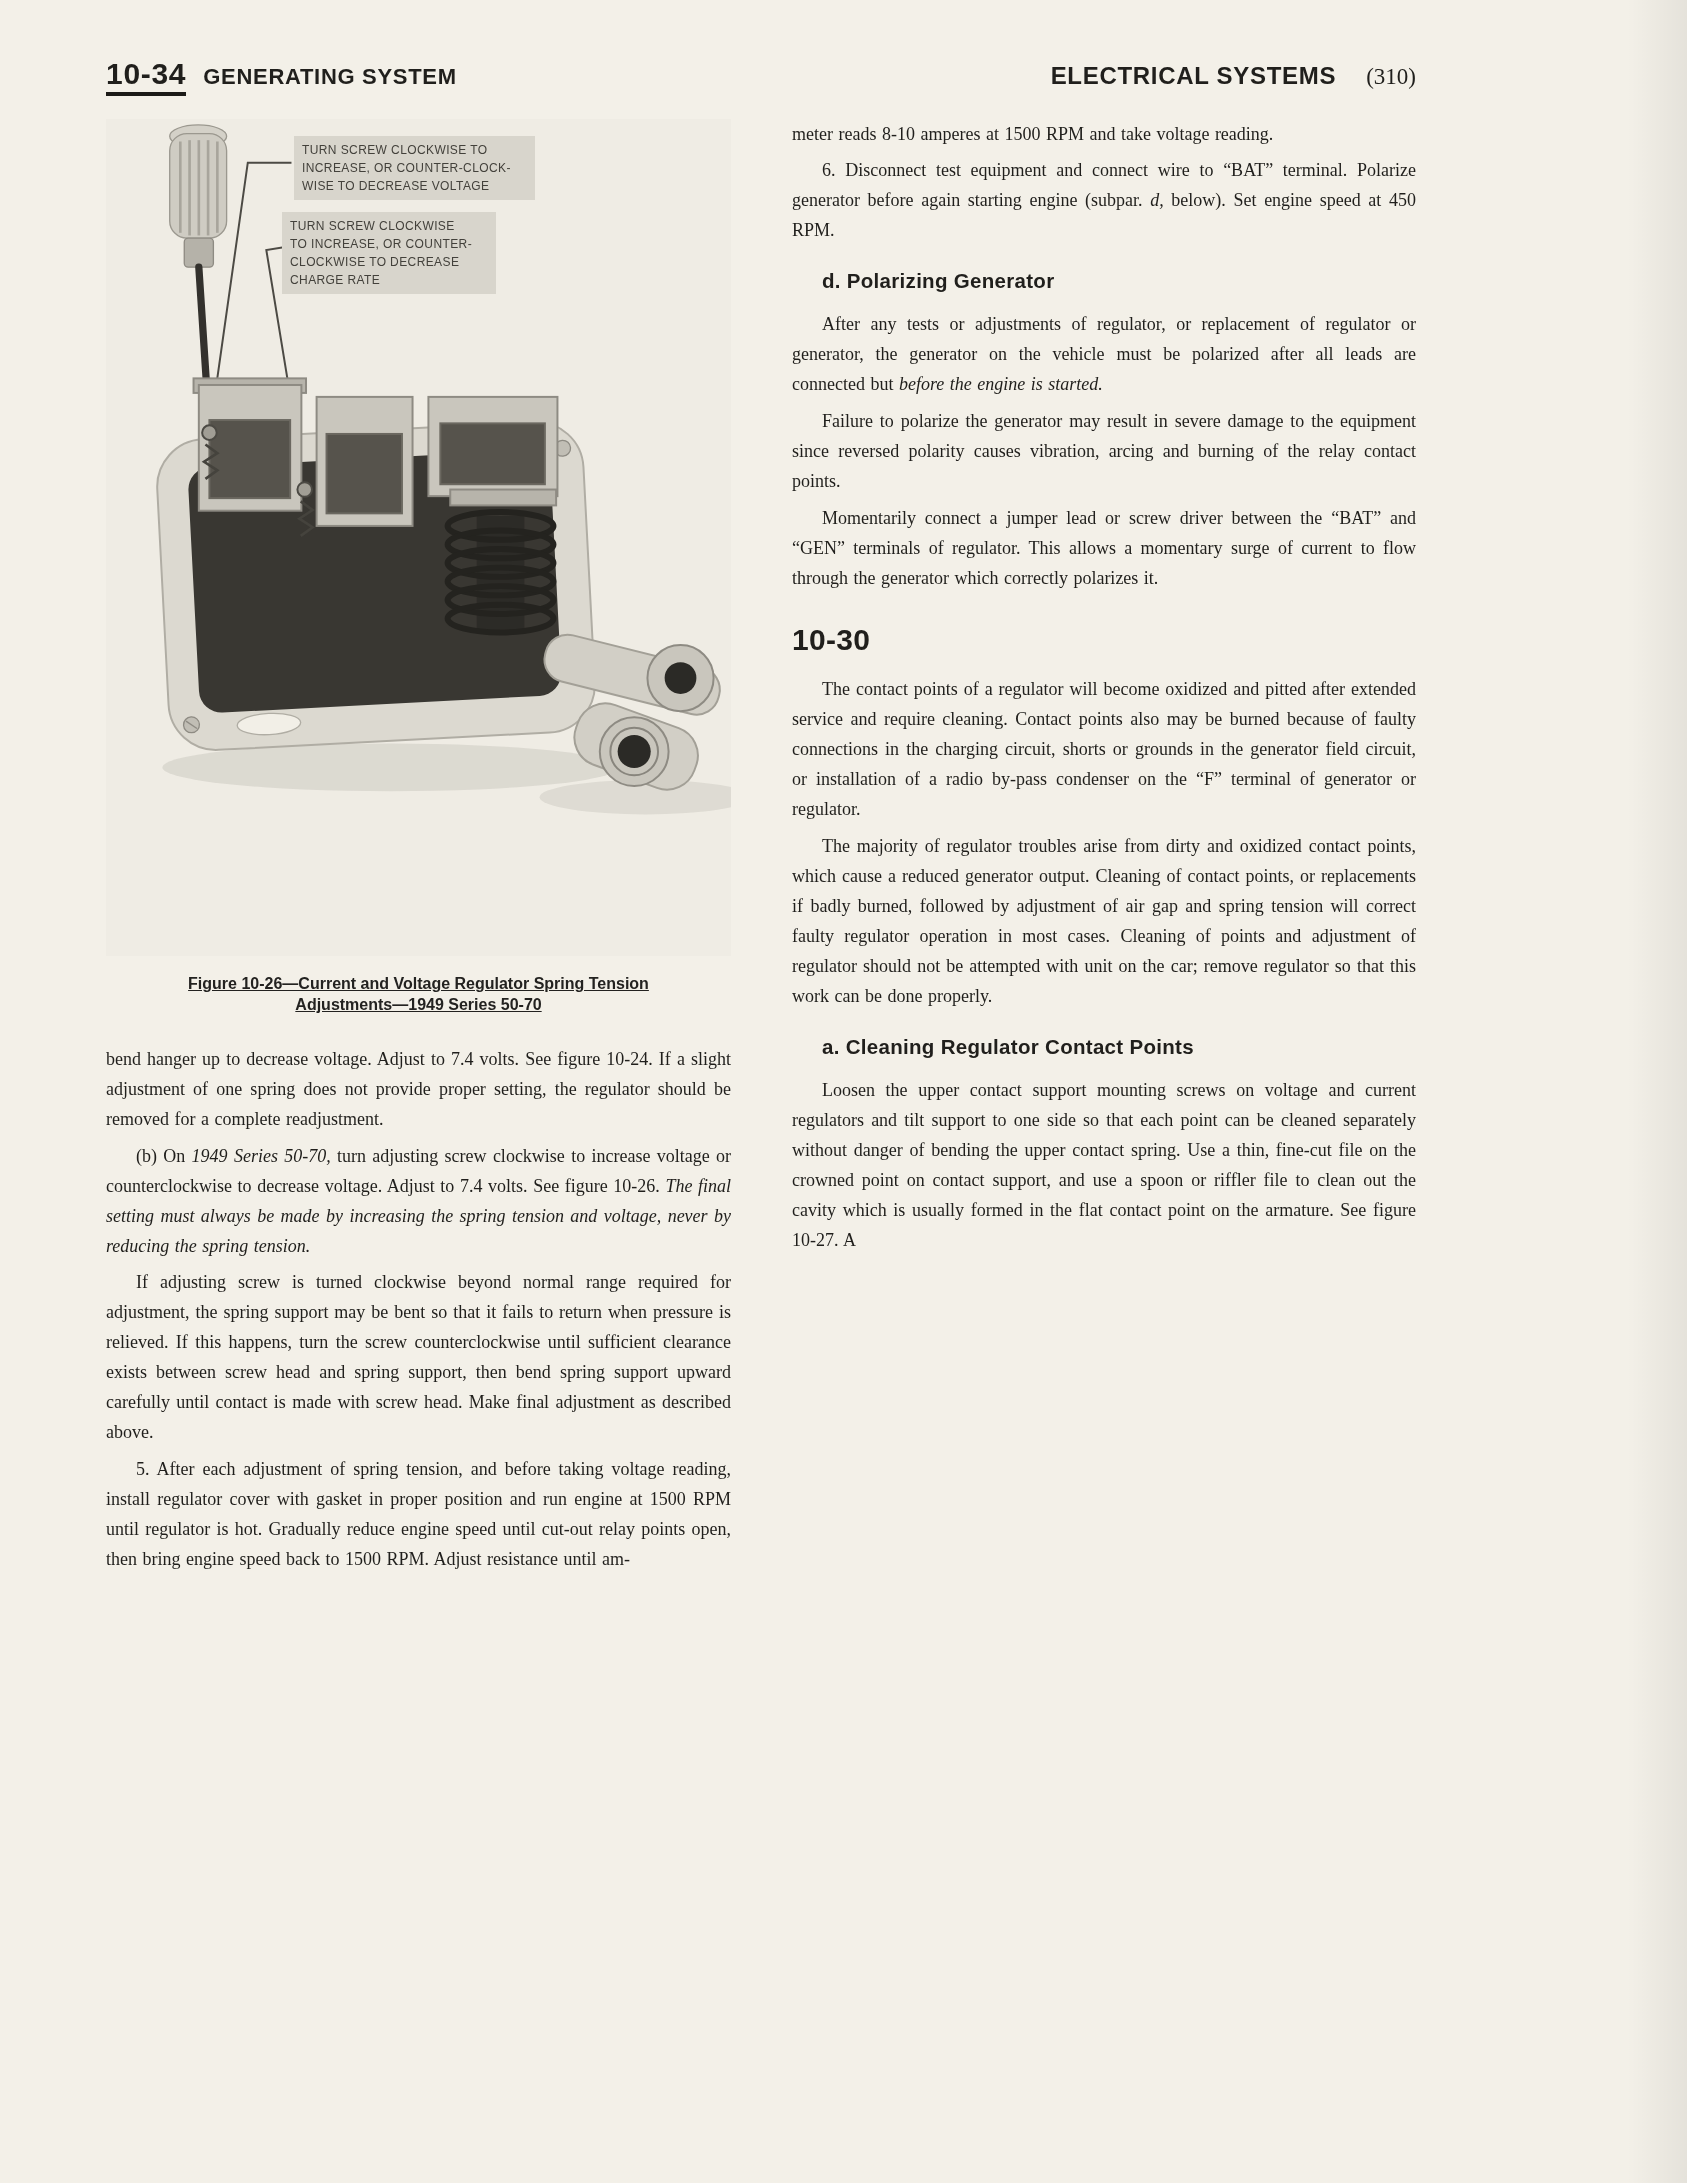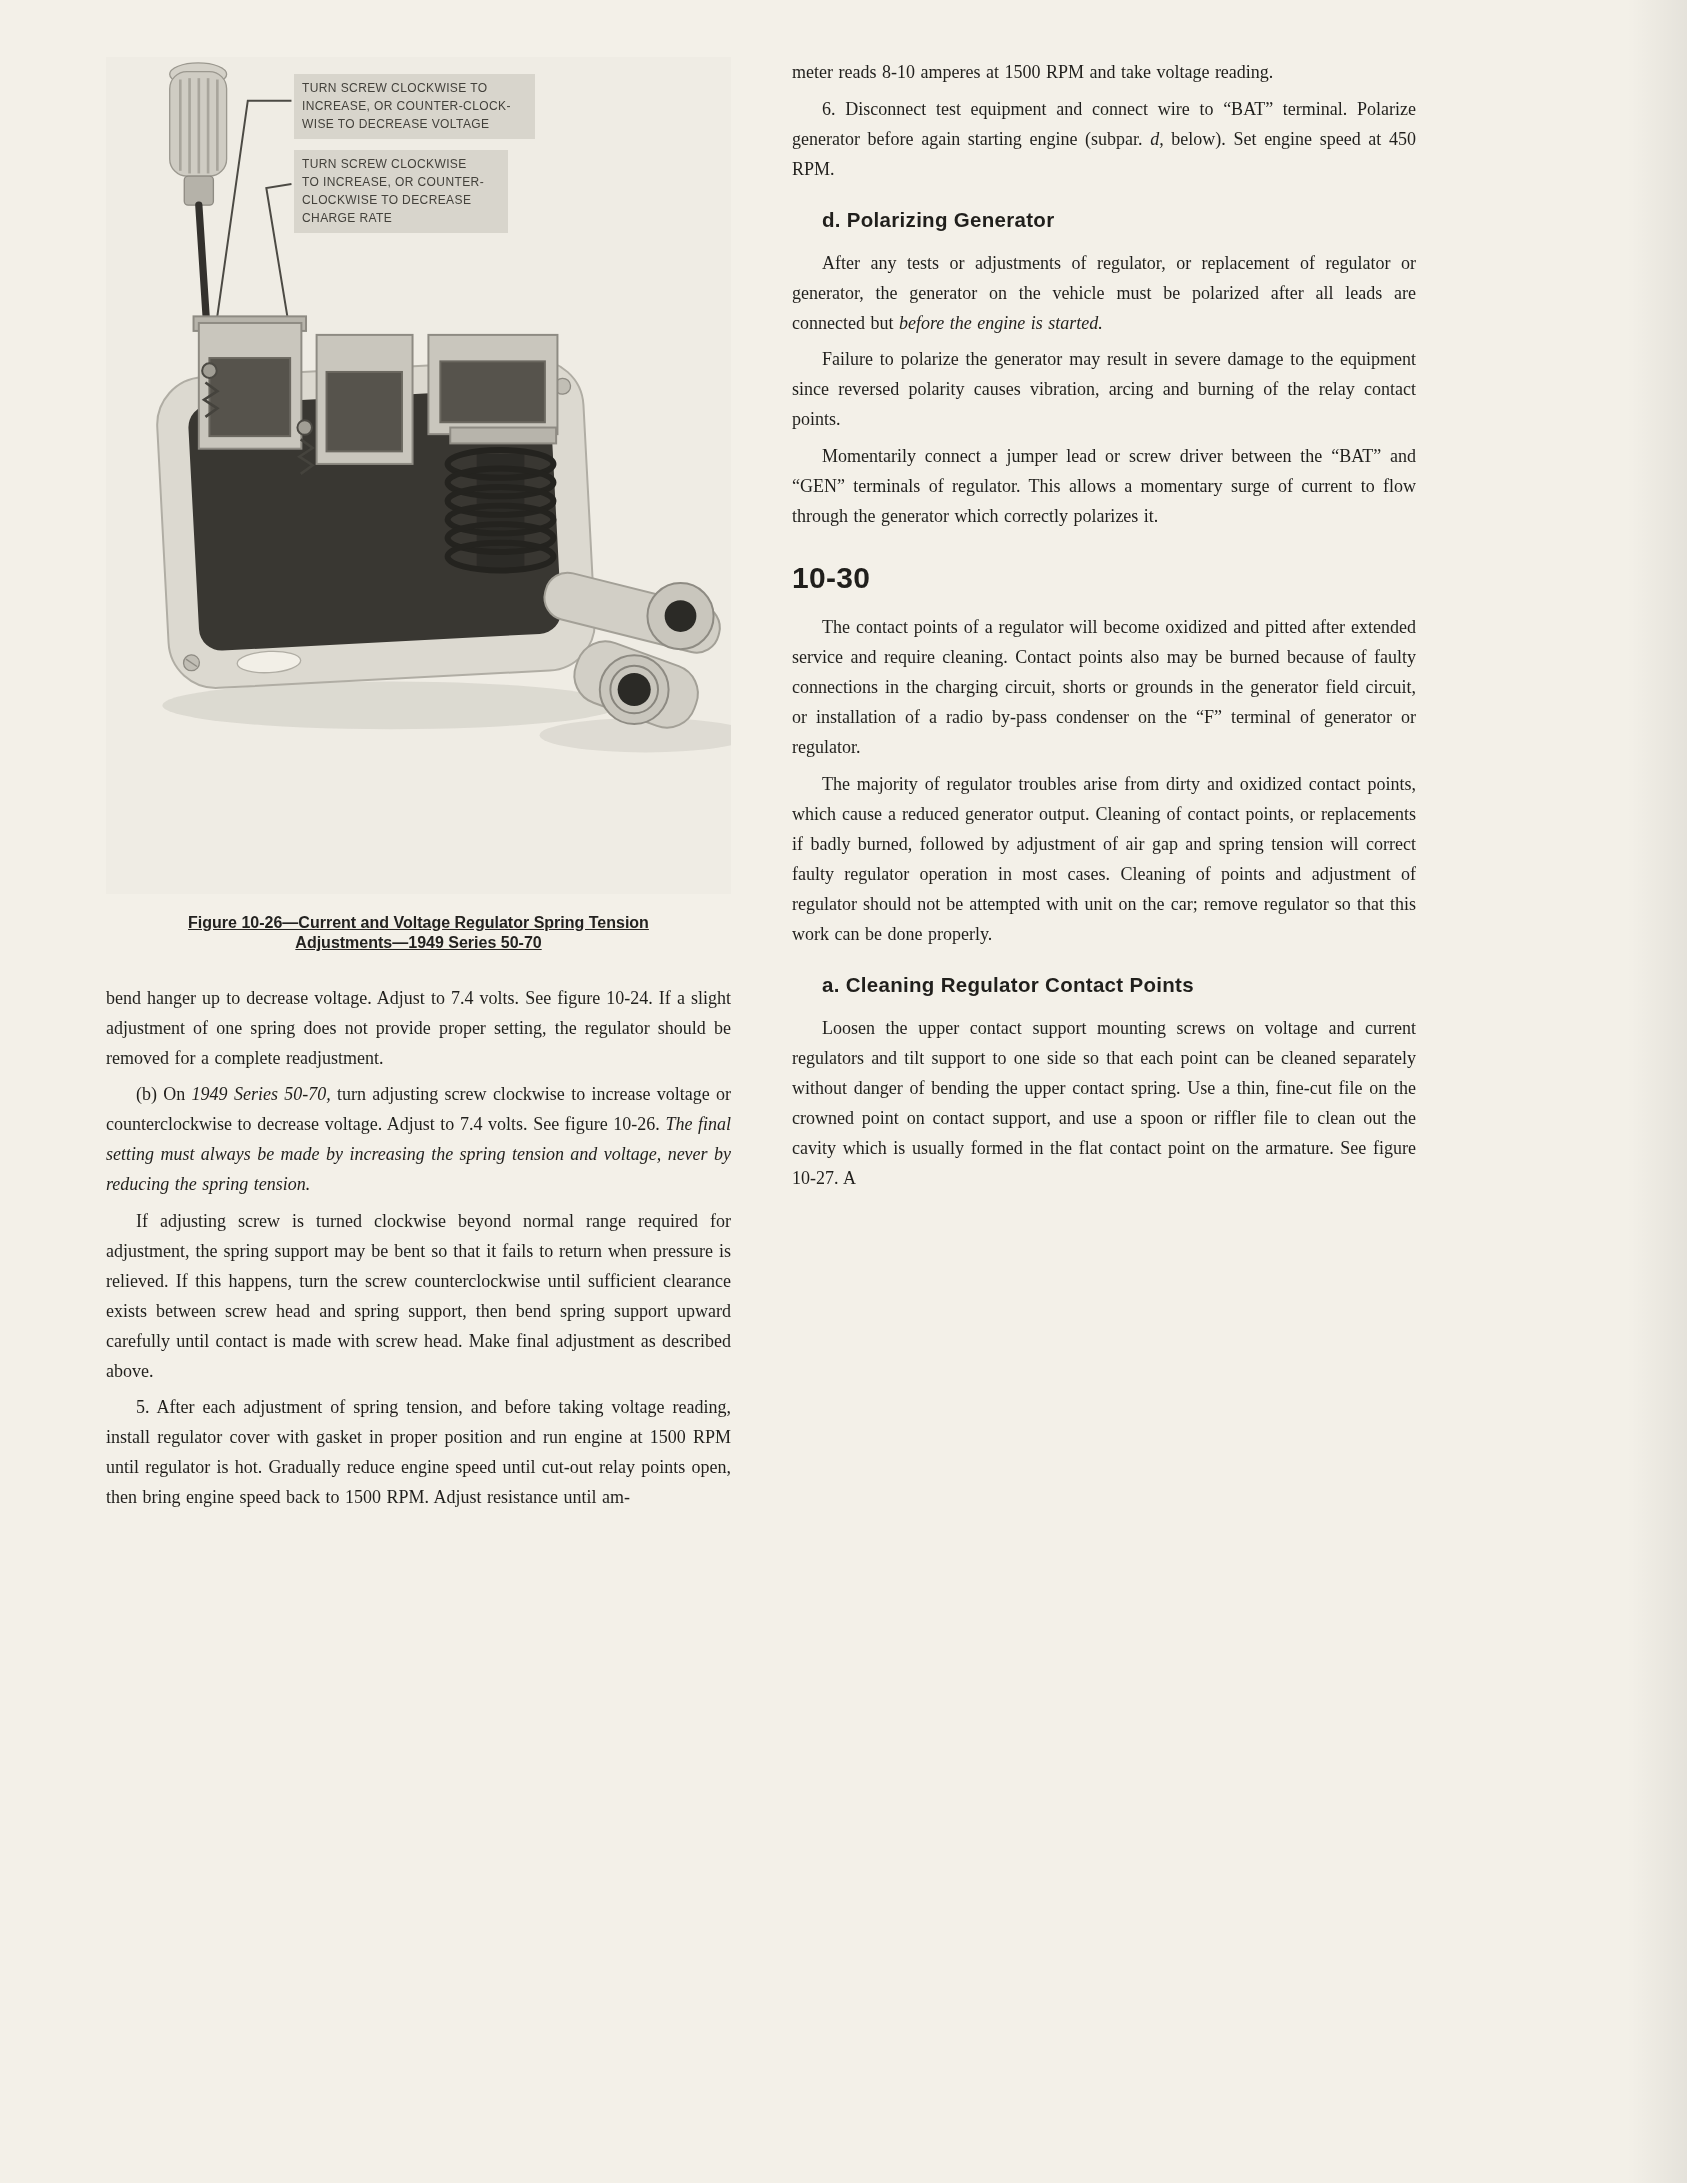--- a/index.html
+++ b/index.html
@@ -60,35 +60,45 @@
     position:relative;width:625px;height:837px;background:#efece4;
   }
   .photo svg{position:absolute;left:0;top:0;}
   .callout{
     position:absolute;
     font-family:"Liberation Sans", sans-serif;font-size:12px;line-height:18px;
     color:#43413b;background:#d8d5cc;padding:5.3px 8px;
     white-space:pre-line;letter-spacing:0.4px;
   }
   .callout1{left:188px;top:17px;width:225px;}
-  .callout2{left:188px;top:93px;width:198px;}
+  .callout2{left:176px;top:93px;width:198px;}
   figcaption{
     margin-top:18.5px;text-align:center;
     font-family:"Liberation Sans", sans-serif;font-weight:bold;font-size:16px;line-height:20.5px;
     white-space:pre-line;color:#232220;text-decoration:underline;
   }
 </style>
 </head>
 <body>
 
 <div class="page">
   <div class="edge-shade"></div>
 
   <div class="content">
 
+    <header class="page-header">
+      <div class="hdr-left">
+        <span class="sec-no">10-34</span>
+        <span class="sec-name">GENERATING SYSTEM</span>
+      </div>
+      <div class="hdr-right">
+        <span class="chap">ELECTRICAL SYSTEMS</span>
+        <span class="pageno">(310)</span>
+      </div>
+    </header>
 
     <div class="columns">
 
       <div class="col">
 
         <figure>
           <div class="photo">
             <svg viewBox="0 0 944 1265" width="625" height="837" xmlns="http://www.w3.org/2000/svg">
               <rect x="0" y="0" width="944" height="1265" fill="#efece4"></rect>
 

